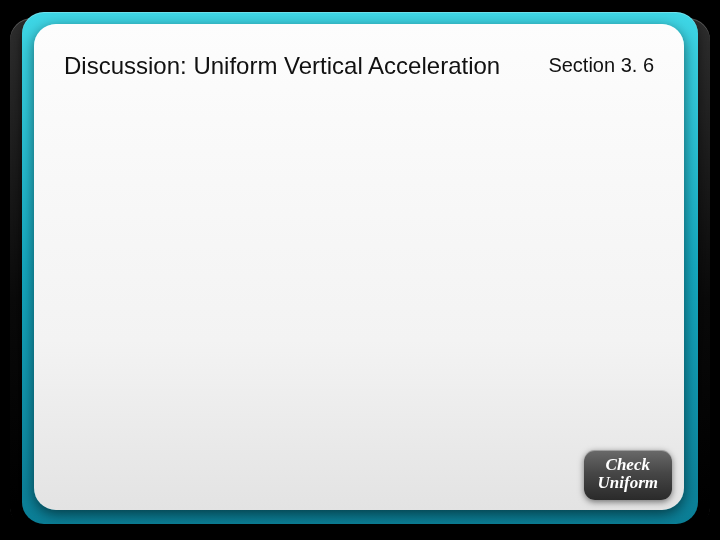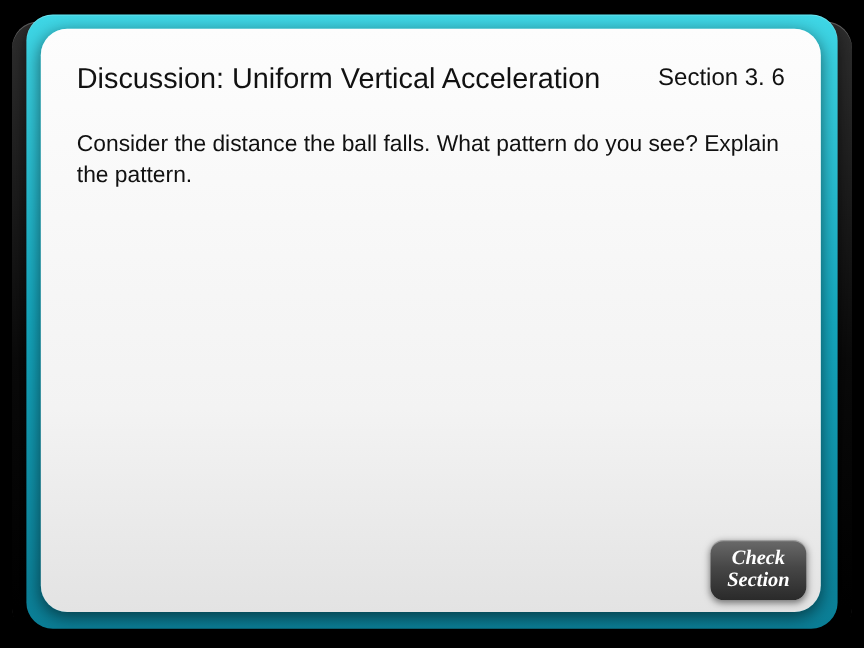--- a/index.html
+++ b/index.html
@@ -30,21 +30,20 @@
     left: 34px; top: 24px;
     width: 650px; height: 486px;
     background: linear-gradient(180deg, #fdfdfd 0%, #f3f3f3 65%, #e3e3e3 100%);
     padding: 28px 30px 24px 30px;
   }
   .header {
     display: flex;
     justify-content: space-between;
     align-items: flex-start;
     gap: 20px;
-    margin-bottom: 28px;
   }
   .title {
     font-size: 24px;
     font-weight: 400;
     color: #111;
   }
   .section {
     font-size: 20px;
     color: #111;
     padding-top: 2px;
@@ -81,20 +80,19 @@
 
 <div class="card card-black"></div>
 <div class="card card-teal"></div>
 <div class="card card-white">
 
   <div class="header">
     <div class="title">Discussion: Uniform Vertical Acceleration</div>
     <div class="section">Section 3. 6</div>
   </div>
 
-  <div class="body-text">Consider the distance the ball falls. What pattern do you see? Explain the pattern.</div>
 
   <div class="check-answer">
     <span>Check</span>
-    <span>Section</span>
+    <span>Uniform</span>
   </div>
 
 </div>
 
 </body></html>

